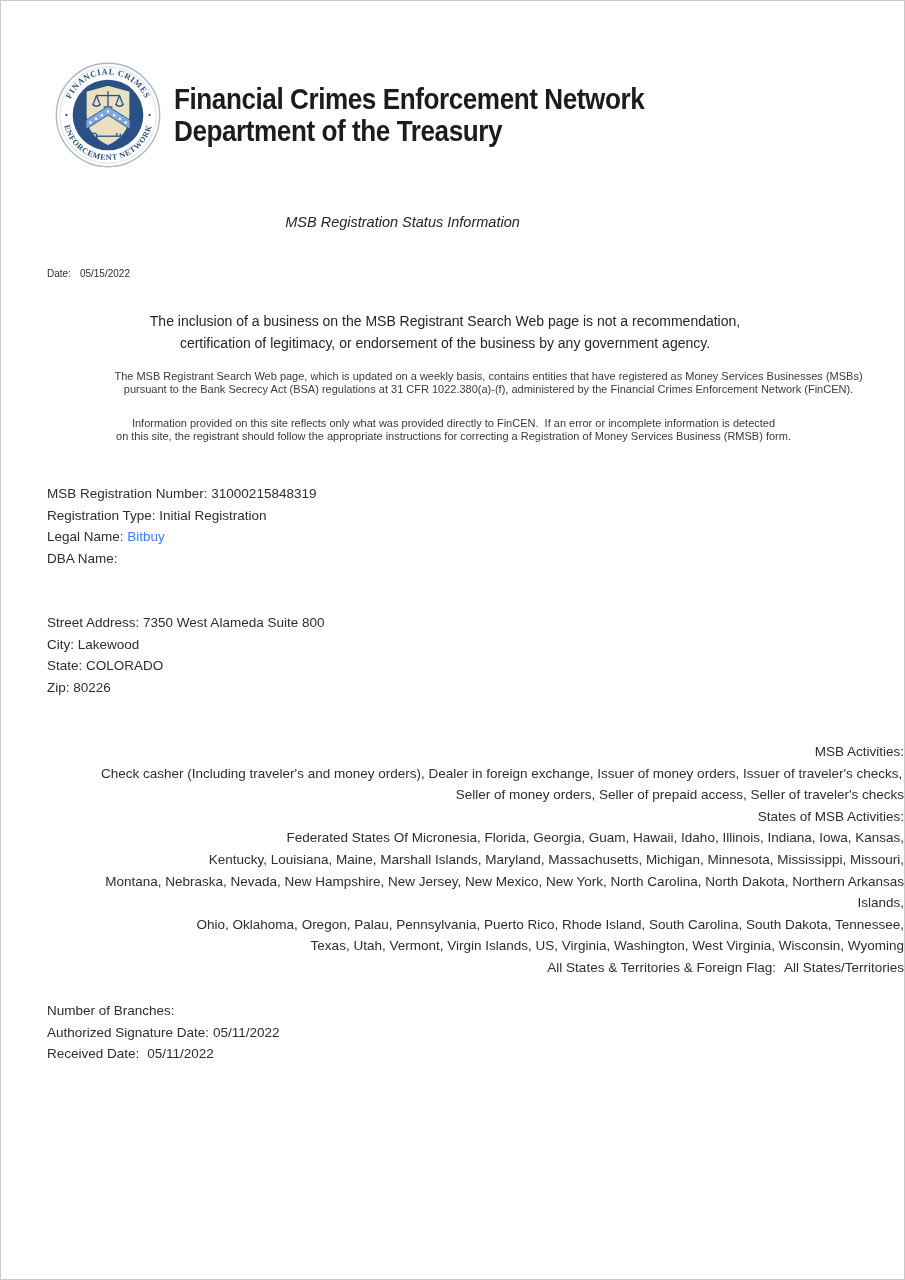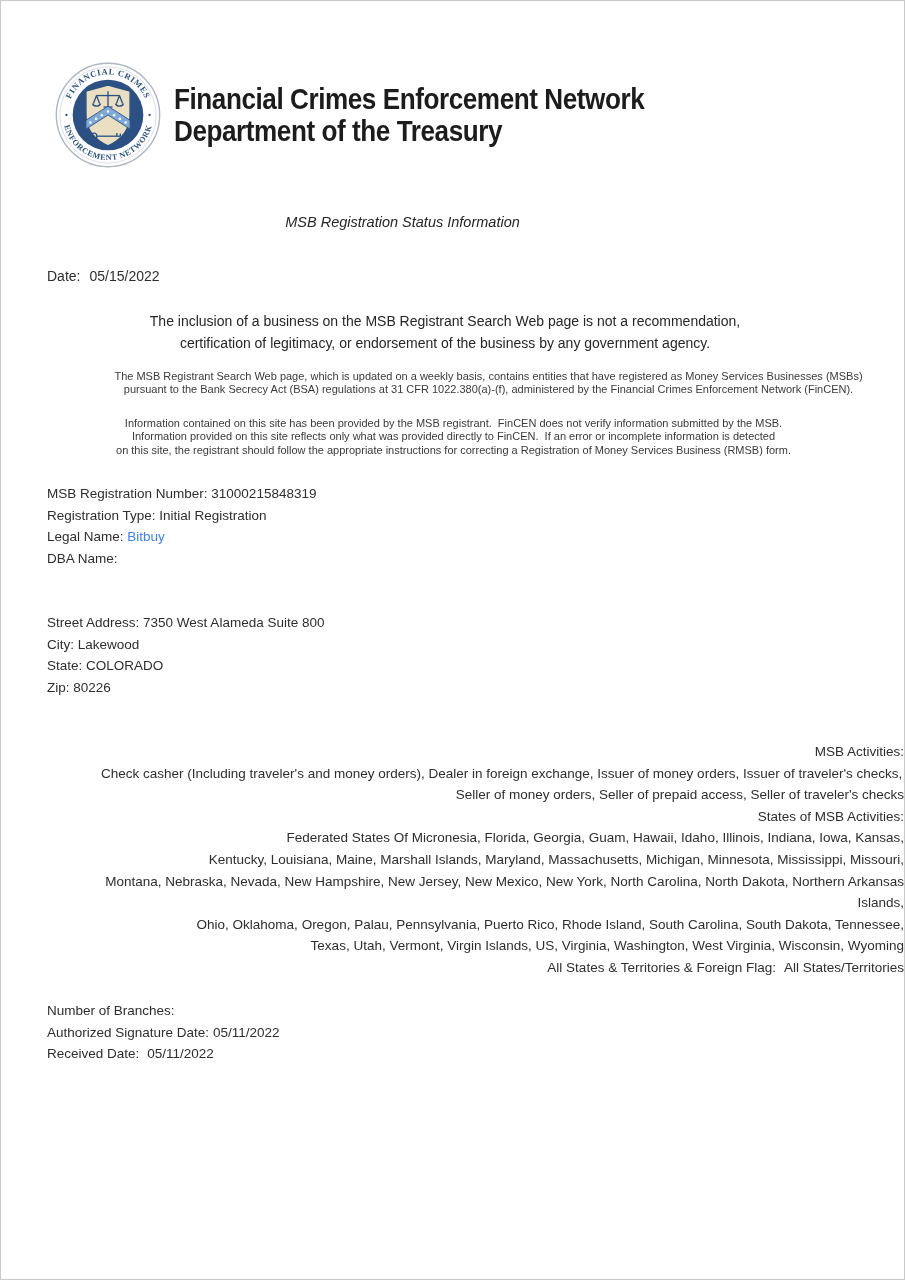--- a/index.html
+++ b/index.html
@@ -10,21 +10,21 @@
   }
   .abs{position:absolute;}
   
   .header{left:55px;top:62px;display:flex;align-items:center;gap:13px;}
   .seal{width:106px;height:106px;flex:0 0 auto;}
   .org{font-weight:bold;color:#1c1c1c;font-size:30px;line-height:32px;
        letter-spacing:-0.5px;white-space:nowrap;transform:scaleX(0.87);transform-origin:left center;}
   
   .doc-title{left:0;top:214px;width:805px;text-align:center;font-size:14.5px;color:#262626;font-style:italic;}
   
-  .date-line{left:47px;top:268px;font-size:14px;}
+  .date-line{left:47px;top:268px;font-size:10px;}
   .date-line .val{margin-left:9px;}
   
   .disclaimer{left:0;top:311px;width:890px;text-align:center;font-size:14px;line-height:21.5px;color:#262626;}
   
   .fine{text-align:center;font-size:11px;color:#3a3a3a;padding-left:36px;}
   .fine div{white-space:pre;}
   .fine1{left:0;top:370px;width:905px;line-height:13.4px;}
   .fine2{left:0;top:417px;width:835px;line-height:13.4px;}
   
   .fields{left:47px;font-size:13.5px;line-height:21.6px;}
@@ -104,21 +104,20 @@
 <div class="abs disclaimer">
   <div>The inclusion of a business on the MSB Registrant Search Web page is not a recommendation,</div>
   <div>certification of legitimacy, or endorsement of the business by any government agency.</div>
 </div>
 
 <div class="abs fine fine1">
   <div>The MSB Registrant Search Web page, which is updated on a weekly basis, contains entities that have registered as Money Services Businesses (MSBs)</div>
   <div>pursuant to the Bank Secrecy Act (BSA) regulations at 31 CFR 1022.380(a)-(f), administered by the Financial Crimes Enforcement Network (FinCEN).</div>
 </div>
 <div class="abs fine fine2">
-  <div>Information contained on this site has been provided by the MSB registrant.  FinCEN does not verify information submitted by the MSB.</div>
   <div>Information provided on this site reflects only what was provided directly to FinCEN.  If an error or incomplete information is detected</div>
   <div>on this site, the registrant should follow the appropriate instructions for correcting a Registration of Money Services Business (RMSB) form.</div>
 </div>
 
 <div class="abs fields reg-block">
   <div>
     <span>MSB Registration Number:</span>
     <span>31000215848319</span>
   </div>
   <div>

